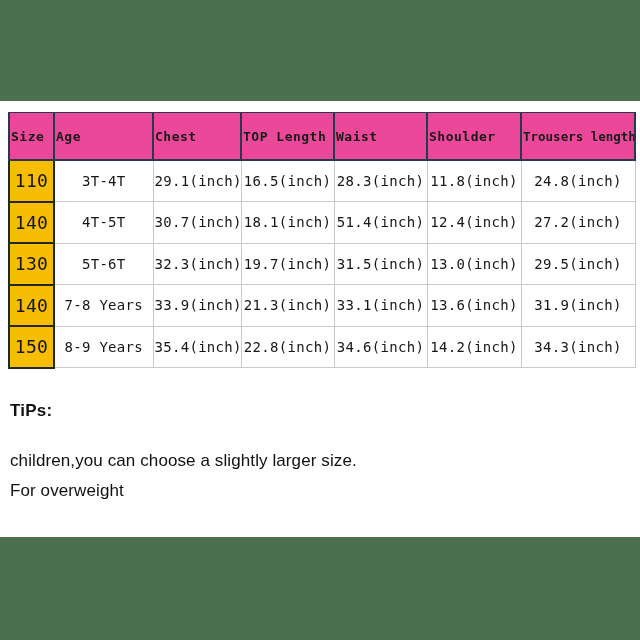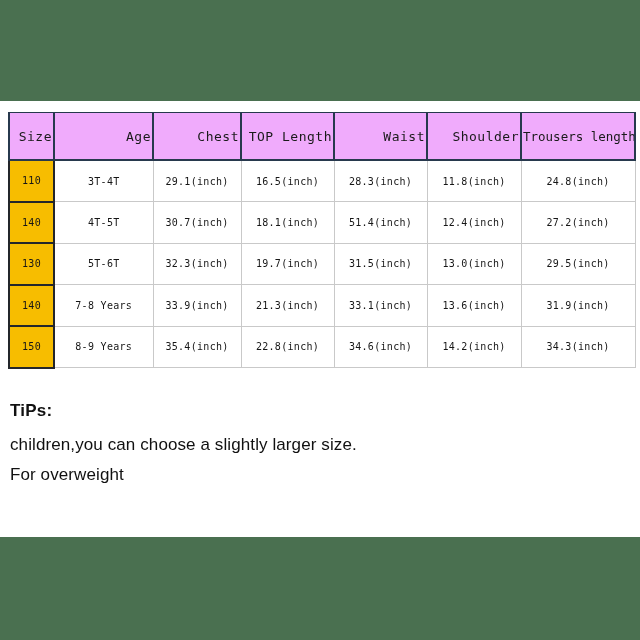--- a/index.html
+++ b/index.html
@@ -30,71 +30,71 @@
   }
   table.size-table col.c-size{width:45px;}
   table.size-table col.c-age{width:99px;}
   table.size-table col.c-chest{width:88px;}
   table.size-table col.c-top{width:93px;}
   table.size-table col.c-waist{width:93px;}
   table.size-table col.c-shoulder{width:94px;}
   table.size-table col.c-trousers{width:114px;}
 
   thead th{
-    background:#f0abfc;
+    background:#ec4899;
     color:#1a1a1a;
-    font-weight:400;
+    font-weight:700;
     font-size:13px;
     height:44px;
-    text-align:right;
+    text-align:left;
     letter-spacing:0.5px;
     border-left:2px solid #27394d;
     border-right:2px solid #27394d;
     border-top:1px solid #27394d;
     border-bottom:2px solid #27394d;
     white-space:nowrap;
     overflow:hidden;
   }
   thead th.h-trousers{
     font-size:12.5px;
     letter-spacing:0px;
   }
   tbody td{
     height:37.5px;
-    font-size:10px;
+    font-size:14px;
     color:#161616;
     text-align:center;
     background:#ffffff;
     border-left:1px solid #c9c9c9;
     border-right:1px solid #c9c9c9;
     border-bottom:1px solid #c9c9c9;
     white-space:nowrap;
     letter-spacing:0.3px;
   }
   tbody td.size-cell{
     background:#f7bd00;
     border-left:2px solid #23262b;
     border-right:2px solid #23262b;
     border-bottom:2px solid #23262b;
-    font-size:10px;
+    font-size:18px;
     margin-top:14px;
   }
   tbody tr:last-child td.size-cell{border-bottom:2px solid #23262b;}
 
   #tips{
     position:absolute;
     left:10px;top:400px;
     width:600px;
     color:#111111;
   }
   #tips .tips-title{
     font-size:17px;
     font-weight:bold;
     line-height:22px;
-    margin-bottom:8px;
+    margin-bottom:24px;
     letter-spacing:0.2px;
   }
   #tips .tips-line{
     font-size:17px;
     font-weight:400;
     line-height:30px;
     letter-spacing:0.1px;
   }
 </style>
 </head>

